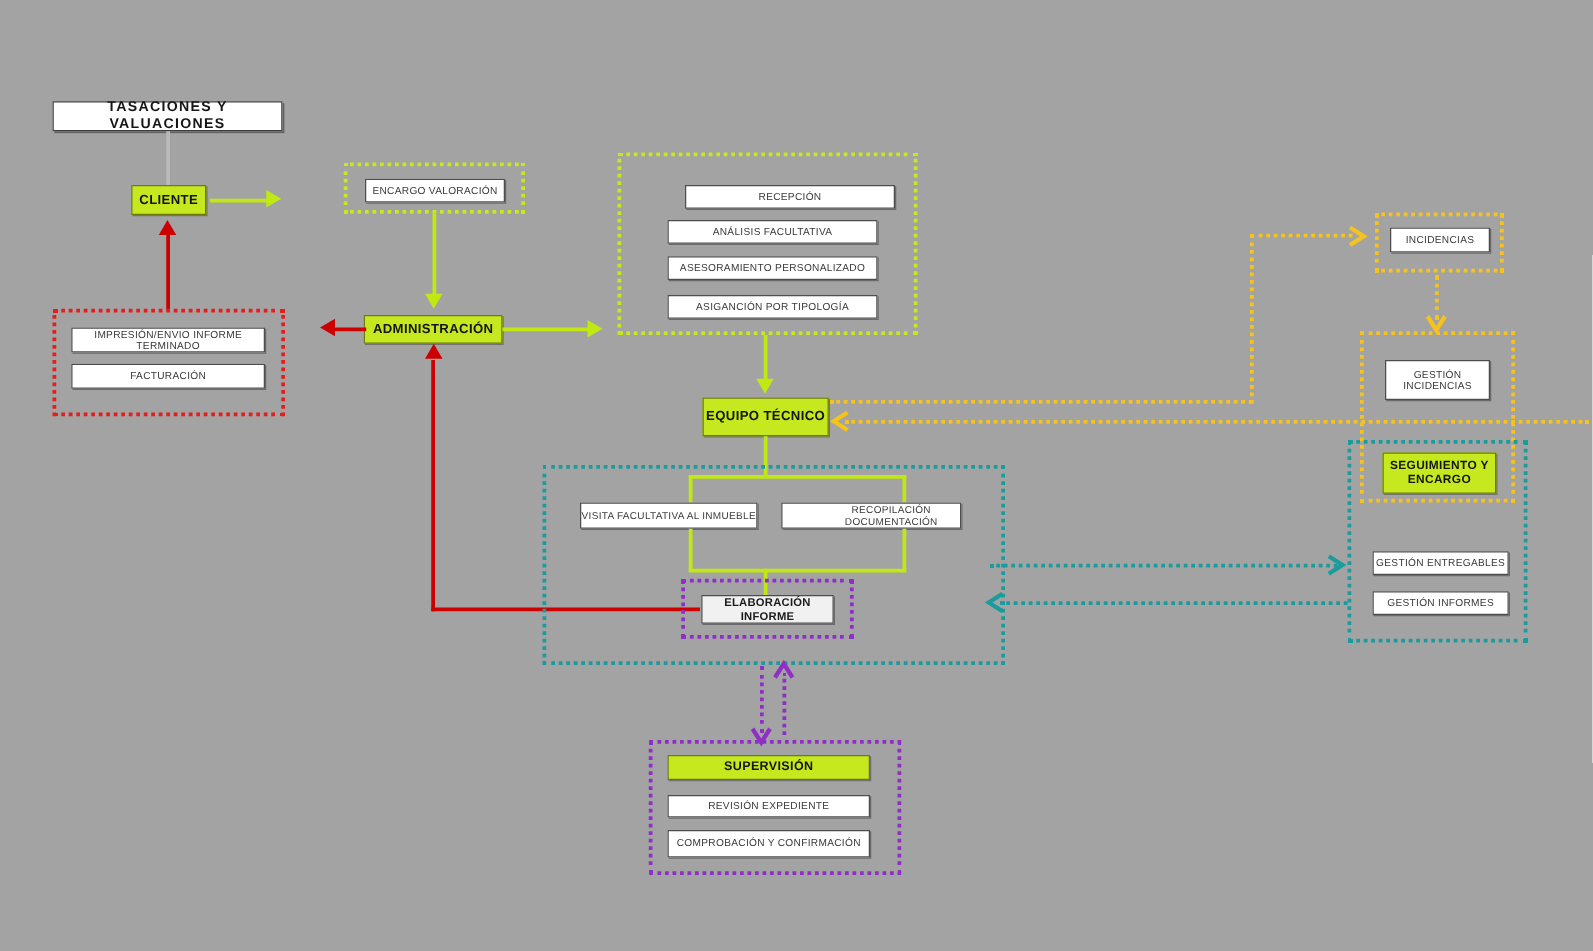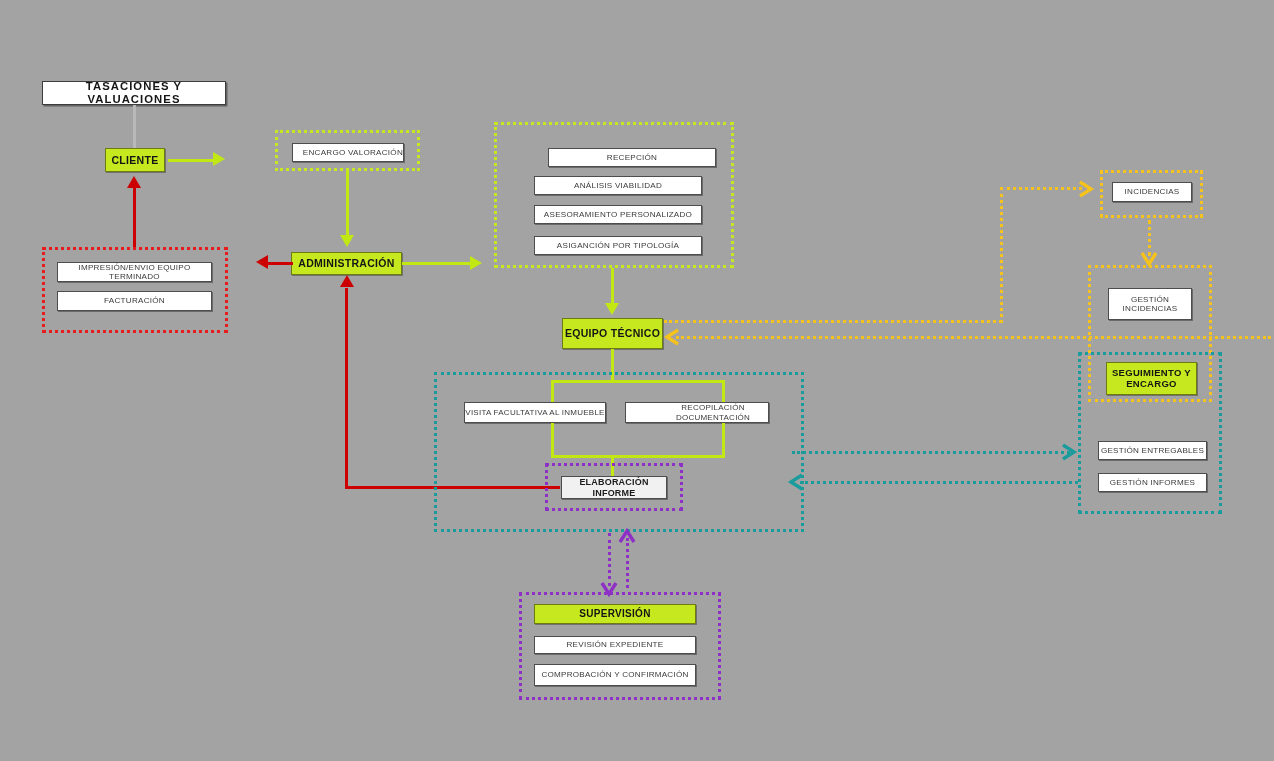--- a/index.html
+++ b/index.html
@@ -118,28 +118,28 @@
 
   <div class="seg h-green" style="left:168px; top:158.5px; width:47px;"></div>
   <div class="ah ah-green-r" style="left:213px; top:152px;"></div>
 
   <div class="seg v-red" style="left:133px; top:188px; height:60px;"></div>
   <div class="ah ah-red-u" style="left:127px; top:176px;"></div>
 
   <div class="group g-red" style="left:42px; top:247px; width:186px; height:86px;"></div>
 
   <div class="node plain" style="left:57px; top:262px; width:155px; height:20px;">
-    <span>IMPRESIÓN/ENVIO  EQUIPO TERMINADO</span>
+    <span>IMPRESIÓN/ENVIO  INFORME TERMINADO</span>
   </div>
   <div class="node plain" style="left:57px; top:291px; width:155px; height:20px;">
     <span>FACTURACIÓN</span>
   </div>
 
   <div class="group g-green" style="left:275px; top:130px; width:145px; height:41px;"></div>
-  <div class="node plain" style="left:292px; top:143px; width:112px; height:19px;justify-content:flex-end;">
+  <div class="node plain" style="left:292px; top:143px; width:112px; height:19px;">
     <span>ENCARGO VALORACIÓN</span>
   </div>
 
   <div class="seg v-green" style="left:346px; top:171px; width:3.4px; height:66px;"></div>
   <div class="ah ah-green-d" style="left:340px; top:235px;"></div>
 
   <div class="node green" style="left:291px; top:252px; width:111px; height:23px;">
     <span>ADMINISTRACIÓN</span>
   </div>
 
@@ -152,21 +152,21 @@
   <div class="seg h-red" style="left:345px; top:486px; width:215px;"></div>
   <div class="seg v-red" style="left:345px; top:288px; height:201px;"></div>
   <div class="ah ah-red-u" style="left:340px; top:275px;"></div>
 
   <div class="group g-green" style="left:494px; top:122px; width:240px; height:146px;"></div>
 
   <div class="node plain" style="left:548px; top:148px; width:168px; height:19px;">
     <span>RECEPCIÓN</span>
   </div>
   <div class="node plain" style="left:534px; top:176px; width:168px; height:19px;">
-    <span>ANÁLISIS VIABILIDAD</span>
+    <span>ANÁLISIS FACULTATIVA</span>
   </div>
   <div class="node plain" style="left:534px; top:205px; width:168px; height:19px;">
     <span>ASESORAMIENTO  PERSONALIZADO</span>
   </div>
   <div class="node plain" style="left:534px; top:236px; width:168px; height:19px;">
     <span>ASIGANCIÓN POR  TIPOLOGÍA</span>
   </div>
 
   <div class="seg v-green" style="left:611px; top:268px; width:3.4px; height:37px;"></div>
   <div class="ah ah-green-d" style="left:605px; top:303px;"></div>

